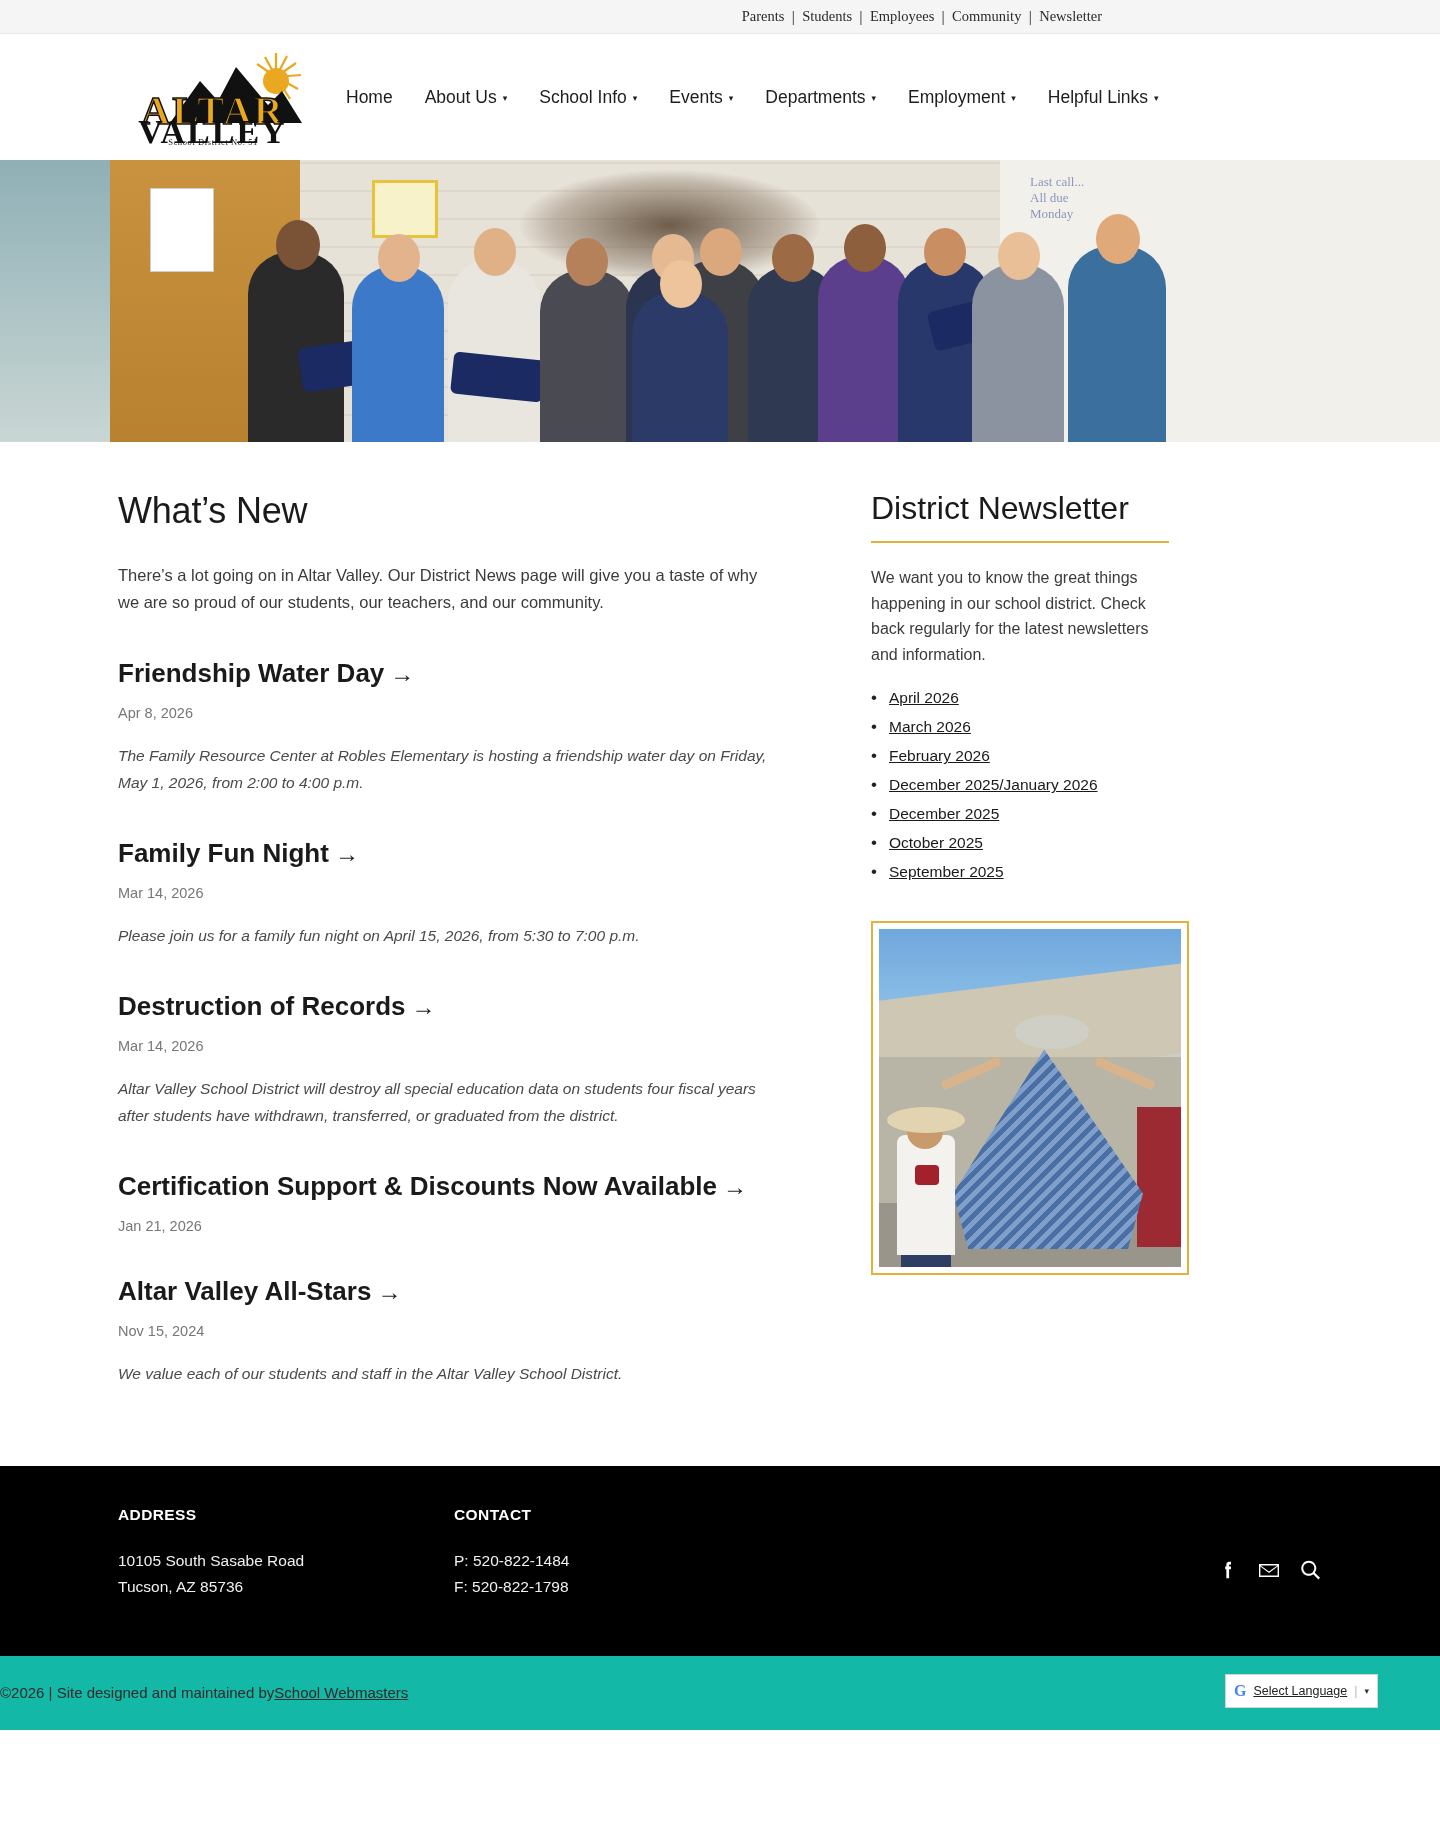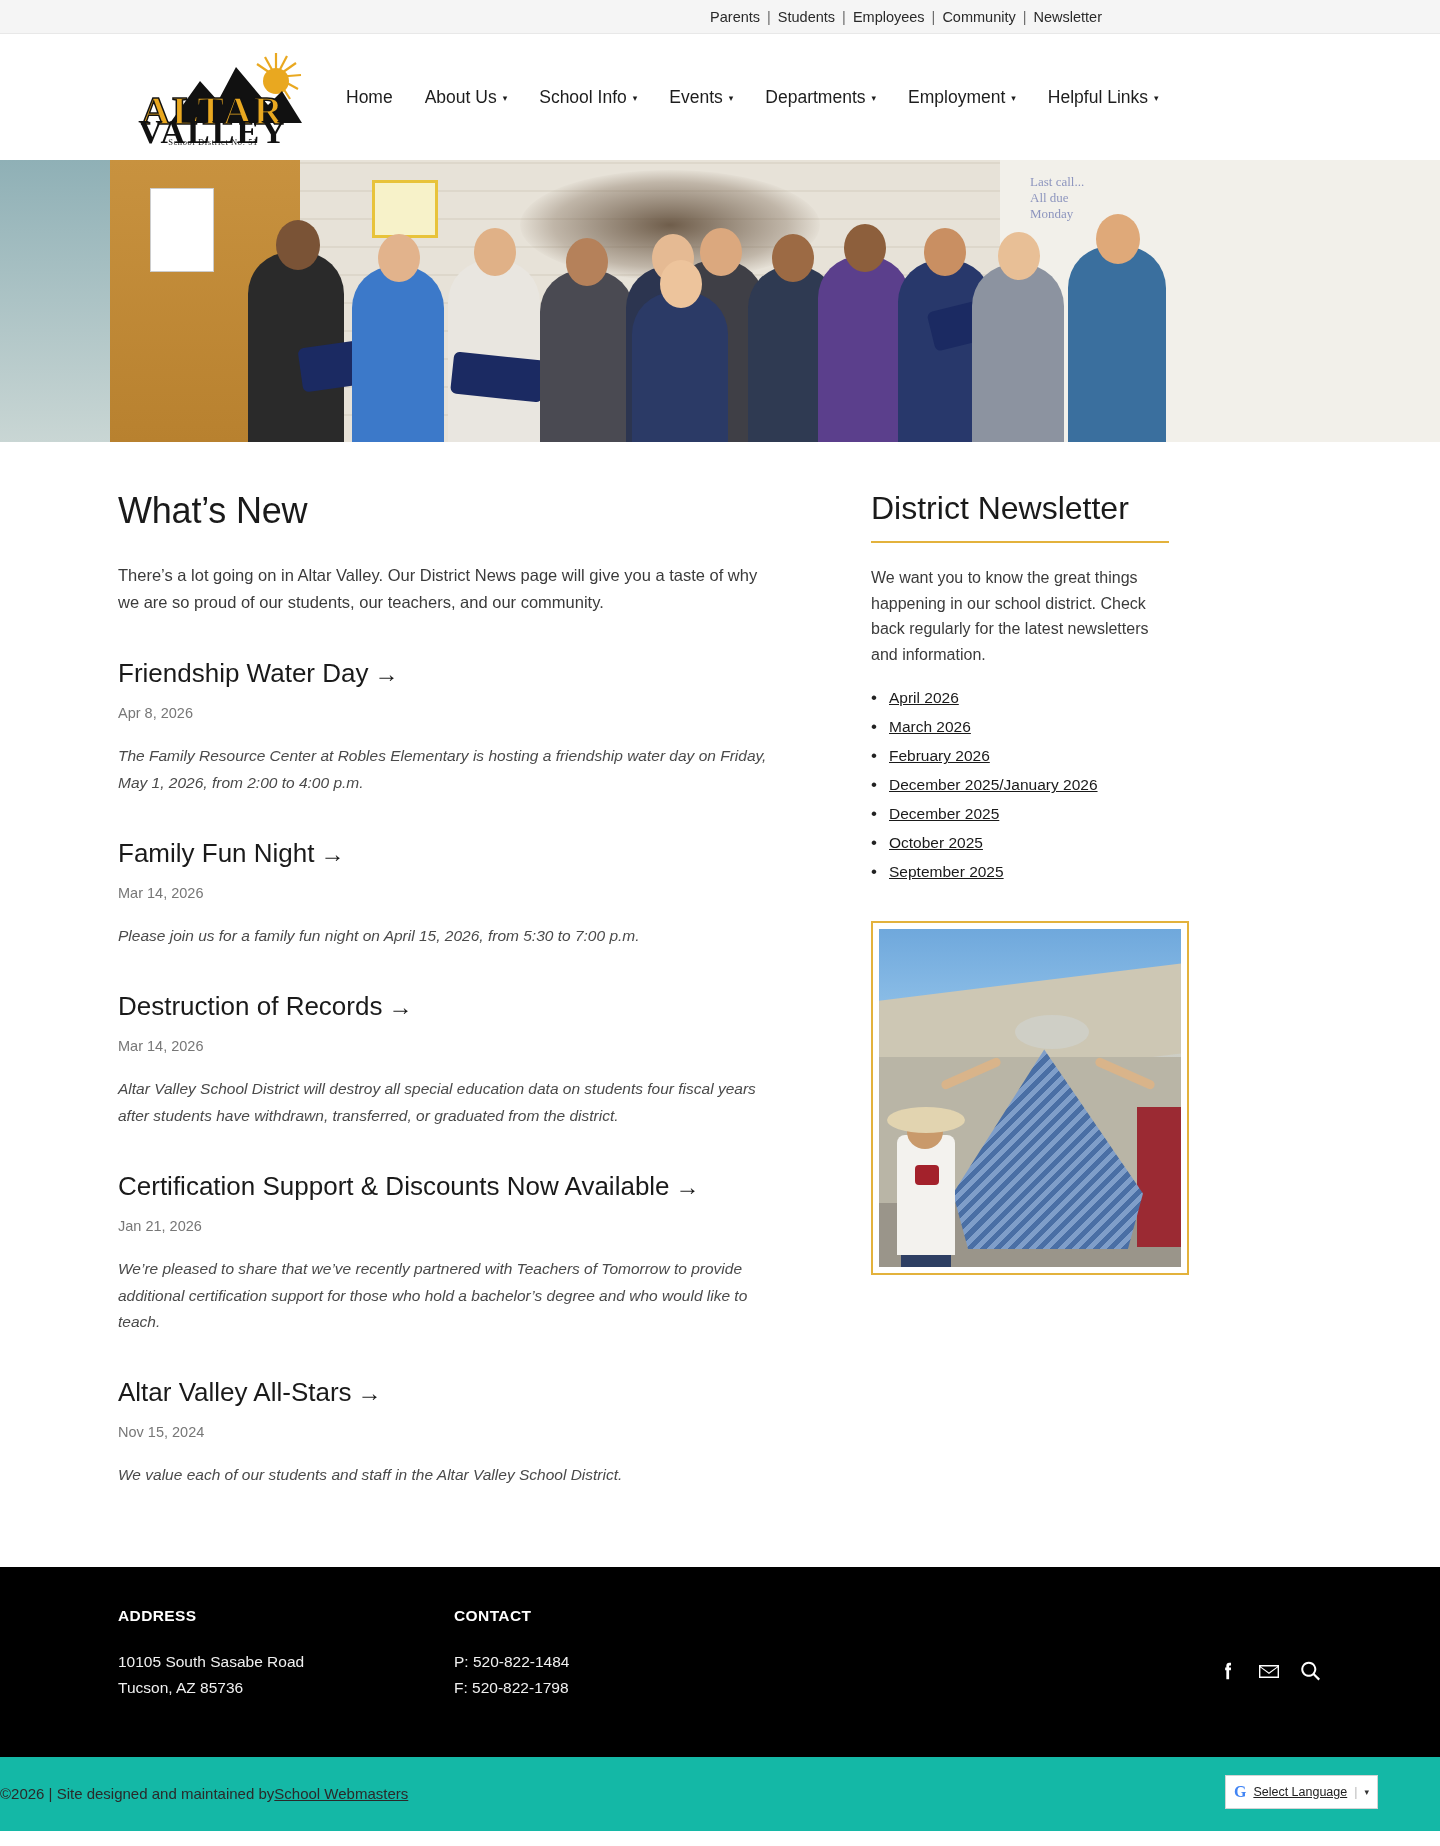--- a/index.html
+++ b/index.html
@@ -14,21 +14,21 @@
   .utility-bar {
     height: 34px;
     background: #f5f5f5;
     border-bottom: 1px solid #e8e8e8;
     display: flex;
     align-items: center;
     justify-content: flex-end;
     padding-right: 338px;
   }
   .utility-links { display: flex; align-items: center; font-size: 14.5px; color: #2a2a2a; }
-  .utility-links a { color: #2a2a2a; text-decoration: none; white-space: nowrap; }
+  .utility-links a { color: #2a2a2a; text-decoration: none; white-space: nowrap; font-family: Liberation Serif, serif; }
   .utility-sep { padding: 0 7px; color: #6a6a6a; }
 
   
   .header {
     height: 126px;
     background: #ffffff;
     display: flex;
     align-items: center;
     padding-left: 118px;
     padding-right: 100px;
@@ -175,21 +175,21 @@
     line-height: 1.65;
     color: #3b3b3b;
     margin-bottom: 42px;
     max-width: 645px;
   }
 
   .article { margin-bottom: 42px; }
   .article:last-child { margin-bottom: 0; }
   .article-title {
     font-size: 26px;
-    font-weight: 400;
+    font-weight: 700;
     color: #1a1a1a;
     text-decoration: none;
     display: inline-block;
     margin-bottom: 16px;
   }
   .article-title .arrow { margin-left: 6px; font-size: 24px; }
   .article-date {
     font-size: 14.5px;
     color: #777;
     margin-bottom: 22px;
@@ -490,21 +490,20 @@
       </a>
       <div class="article-date">Mar 14, 2026</div>
       <p class="article-body">Altar Valley School District will destroy all special education data on students four fiscal years after students have withdrawn, transferred, or graduated from the district.</p>
     </div>
 
     <div class="article">
       <a class="article-title">
         <span>Certification Support &amp; Discounts Now Available</span><span class="arrow">→</span>
       </a>
       <div class="article-date">Jan 21, 2026</div>
-      <p class="article-body">We’re pleased to share that we’ve recently partnered with Teachers of Tomorrow to provide additional certification support for those who hold a bachelor’s degree and who would like to teach.</p>
     </div>
 
     <div class="article">
       <a class="article-title">
         <span>Altar Valley All-Stars</span><span class="arrow">→</span>
       </a>
       <div class="article-date">Nov 15, 2024</div>
       <p class="article-body">We value each of our students and staff in the Altar Valley School District.</p>
     </div>
   </div>

